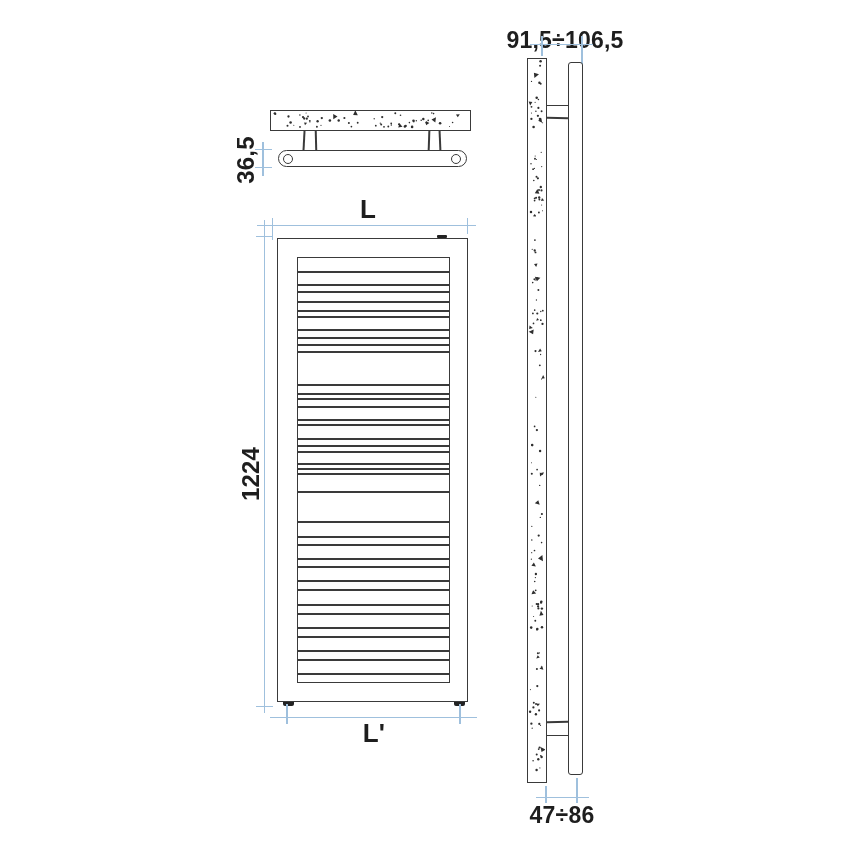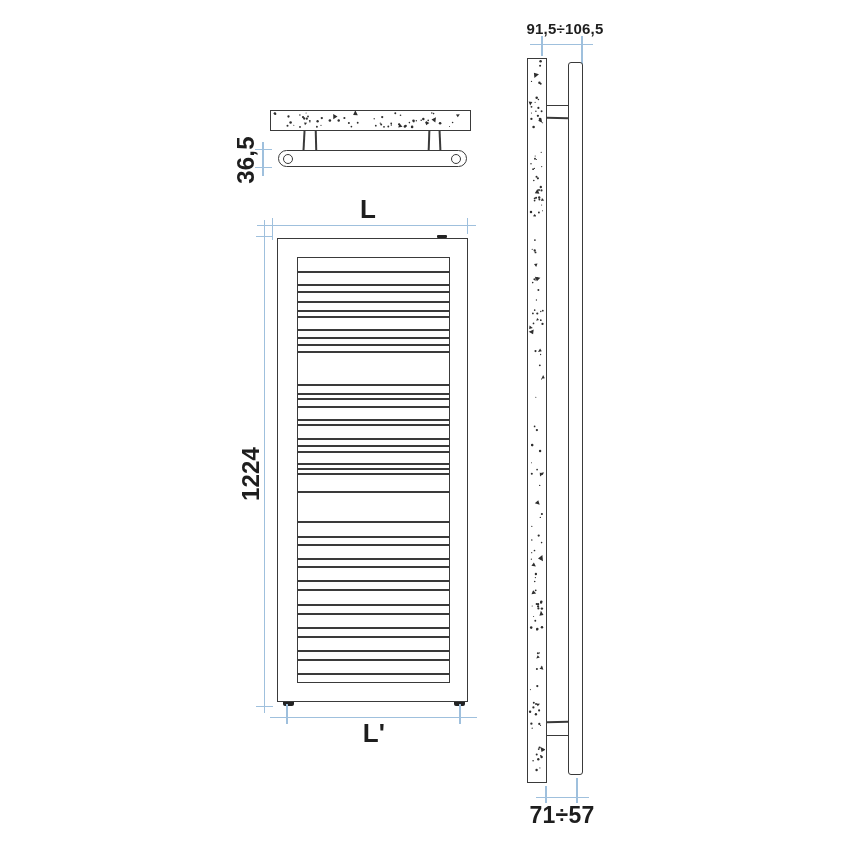--- a/index.html
+++ b/index.html
@@ -178,21 +178,21 @@
     <div class="abs blk" style="left:454px;top:701.8px;width:11px;height:4.6px;border-radius:0 0 2px 2px;"></div>
 
     <div class="abs dimv" style="left:286.4px;top:704px;height:20px;"></div>
     <div class="abs dimv" style="left:459.4px;top:704px;height:20px;"></div>
     <div class="abs dimh" style="left:270px;top:716.6px;width:207px;"></div>
     <div class="abs lbl letter" style="left:344px;top:720px;width:60px;">L'</div>
   </div>
 
   <div>
 
-    <div class="abs lbl big" style="left:505px;top:21px;width:120px;font-size:15px;">91,5÷106,5</div>
+    <div class="abs lbl big" style="left:505px;top:29px;width:120px;font-size:23px;">91,5÷106,5</div>
     <div class="abs dimh" style="left:530px;top:43.6px;width:63px;"></div>
     <div class="abs dimv" style="left:541.4px;top:36px;height:20px;"></div>
     <div class="abs dimv" style="left:581.4px;top:36px;height:36px;"></div>
 
     <div class="abs stroke" style="left:526.5px;top:58px;width:20.5px;height:725px;">
       <svg id="speckle-side" width="17" height="722">
           <polygon points="11.0,261.0 8.2,261.7 9.2,258.9" fill="#2e2e2e"></polygon>
           <circle cx="9.3" cy="627.1" r="1.11" fill="#2e2e2e"></circle>
           <circle cx="5.8" cy="121.5" r="0.79" fill="#2e2e2e"></circle>
           <polygon points="6.8,444.2 10.3,441.3 11.7,445.7" fill="#2e2e2e"></polygon>
@@ -348,16 +348,16 @@
     <div class="abs stroke" style="left:568px;top:62px;width:14.5px;height:713px;border-radius:3px;"></div>
 
     <div class="abs" style="left:547px;top:104.5px;width:21px;height:14px;border-top:1.6px solid var(--ink);"></div>
     <div class="abs hln" style="left:547px;top:117px;width:21px;transform:rotate(2deg);"></div>
     <div class="abs hln" style="left:547px;top:720.5px;width:21px;transform:rotate(-2deg);"></div>
     <div class="abs hln" style="left:547px;top:734.5px;width:21px;"></div>
 
     <div class="abs dimv" style="left:545.4px;top:786px;height:17px;"></div>
     <div class="abs dimv" style="left:576.4px;top:778px;height:25px;"></div>
     <div class="abs dimh" style="left:536px;top:796.6px;width:53px;"></div>
-    <div class="abs lbl big" style="left:512px;top:804px;width:100px;font-size:23px;">71÷57</div>
+    <div class="abs lbl big" style="left:512px;top:804px;width:100px;font-size:23px;">47÷86</div>
   </div>
 
 </div>
 
 </body></html>

